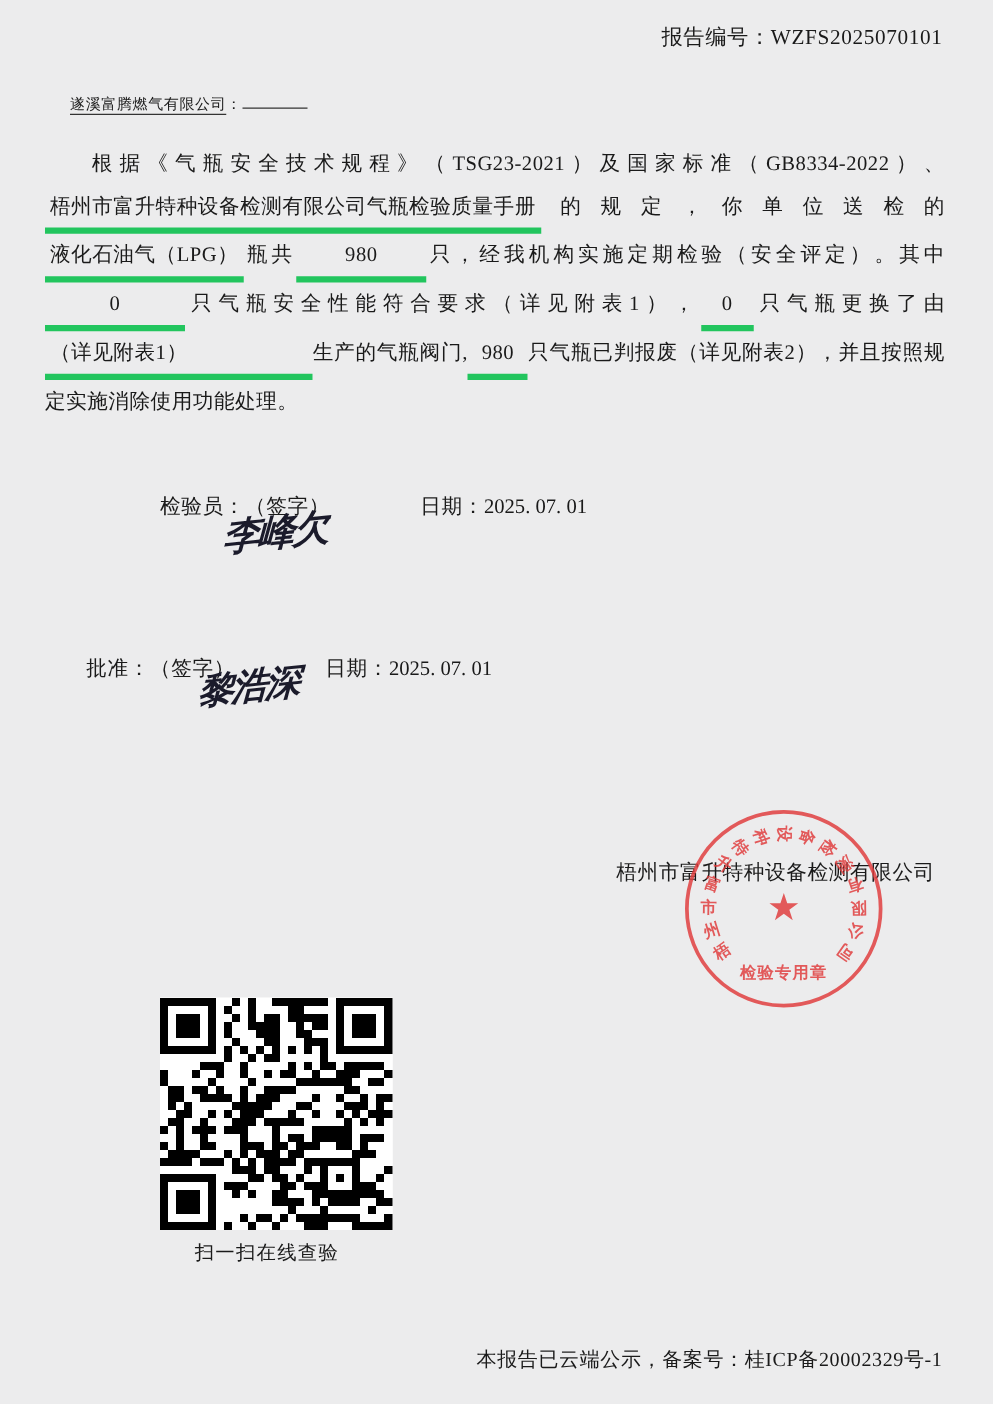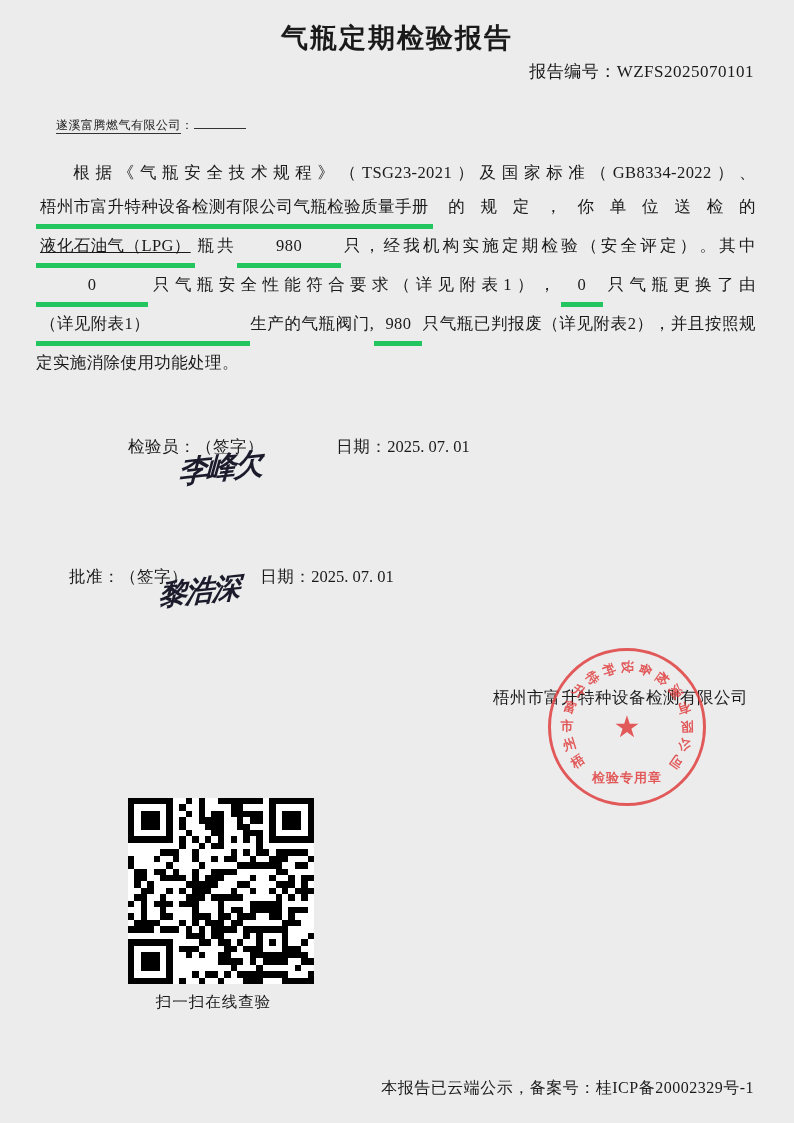--- a/index.html
+++ b/index.html
@@ -24,21 +24,21 @@
     text-align: center;
     font-size: 27px;
     font-weight: bold;
     letter-spacing: 2px;
     margin-top: 20px;
     font-family: "DejaVu Serif", serif;
   }
   .report-no {
     text-align: right;
     font-size: 17px;
-    margin-top: 4px;
+    margin-top: 18px;
     padding-right: 40px;
     font-family: "Liberation Serif", serif;
     letter-spacing: 0.5px;
   }
   .addressee {
     margin-top: 34px;
     padding-left: 56px;
     font-size: 12px;
     letter-spacing: 0.5px;
   }
@@ -63,21 +63,21 @@
     display: inline-block;
     width: 32px;
   }
   .ul {
     border-bottom: 5px solid #22c55e;
     display: inline-block;
     text-align: center;
     padding: 0 4px;
   }
   .ul-manual { min-width: 262px; text-align: left; }
-  .ul-gas { min-width: 132px; text-decoration: underline; }
+  .ul-gas { min-width: 132px; }
   .ul-count { min-width: 96px; }
   .ul-qualified { min-width: 104px; }
   .ul-valve-num { min-width: 34px; }
   .ul-valve-maker { min-width: 206px; text-align: left; }
   .ul-scrap { min-width: 40px; }
 
   .sign-block {
     margin-top: 56px;
     padding-left: 128px;
     font-size: 16.5px;
@@ -190,21 +190,20 @@
     right: 40px;
     font-size: 16px;
     letter-spacing: 0.5px;
   }
 </style>
 </head>
 <body>
 
 <div class="page">
 
-  <div class="title">气瓶定期检验报告</div>
 
   <div class="report-no">
     <span>报告编号：</span><span>WZFS2025070101</span>
   </div>
 
   <div class="addressee">
     <span class="name">遂溪富腾燃气有限公司</span><span>：</span><span class="tail"></span>
   </div>
 
   <div class="body-text">

